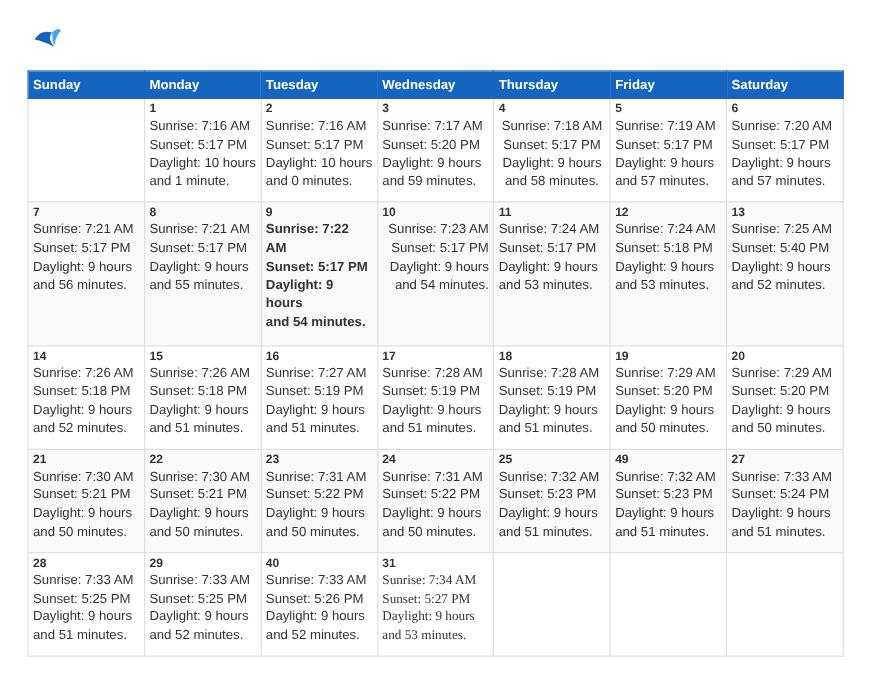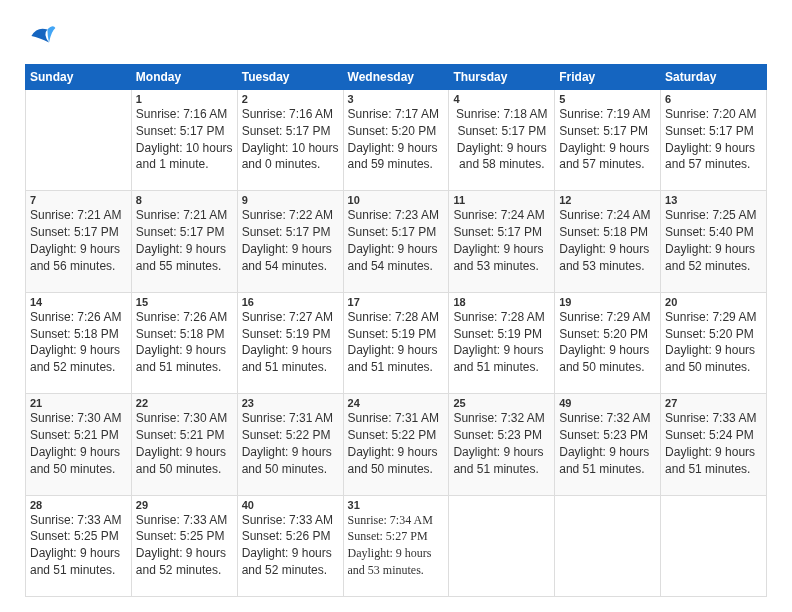--- a/index.html
+++ b/index.html
@@ -178,28 +178,28 @@
           </td>
           <td>
             <span class="day-num">8</span>
             <div class="day-info" style="white-space: pre-line;">Sunrise: 7:21 AM
 Sunset: 5:17 PM
 Daylight: 9 hours
 and 55 minutes.</div>
           </td>
           <td>
             <span class="day-num">9</span>
-            <div class="day-info" style="white-space: pre-line;">Sunrise: 7:22 AM
+            <div class="day-info" style="white-space: pre-line; font-weight: bold;">Sunrise: 7:22 AM
 Sunset: 5:17 PM
 Daylight: 9 hours
 and 54 minutes.</div>
           </td>
           <td>
             <span class="day-num">10</span>
-            <div class="day-info" style="white-space: pre-line;">Sunrise: 7:23 AM
+            <div class="day-info" style="white-space: pre-line; text-align: right;">Sunrise: 7:23 AM
 Sunset: 5:17 PM
 Daylight: 9 hours
 and 54 minutes.</div>
           </td>
           <td>
             <span class="day-num">11</span>
             <div class="day-info" style="white-space: pre-line;">Sunrise: 7:24 AM
 Sunset: 5:17 PM
 Daylight: 9 hours
 and 53 minutes.</div>

